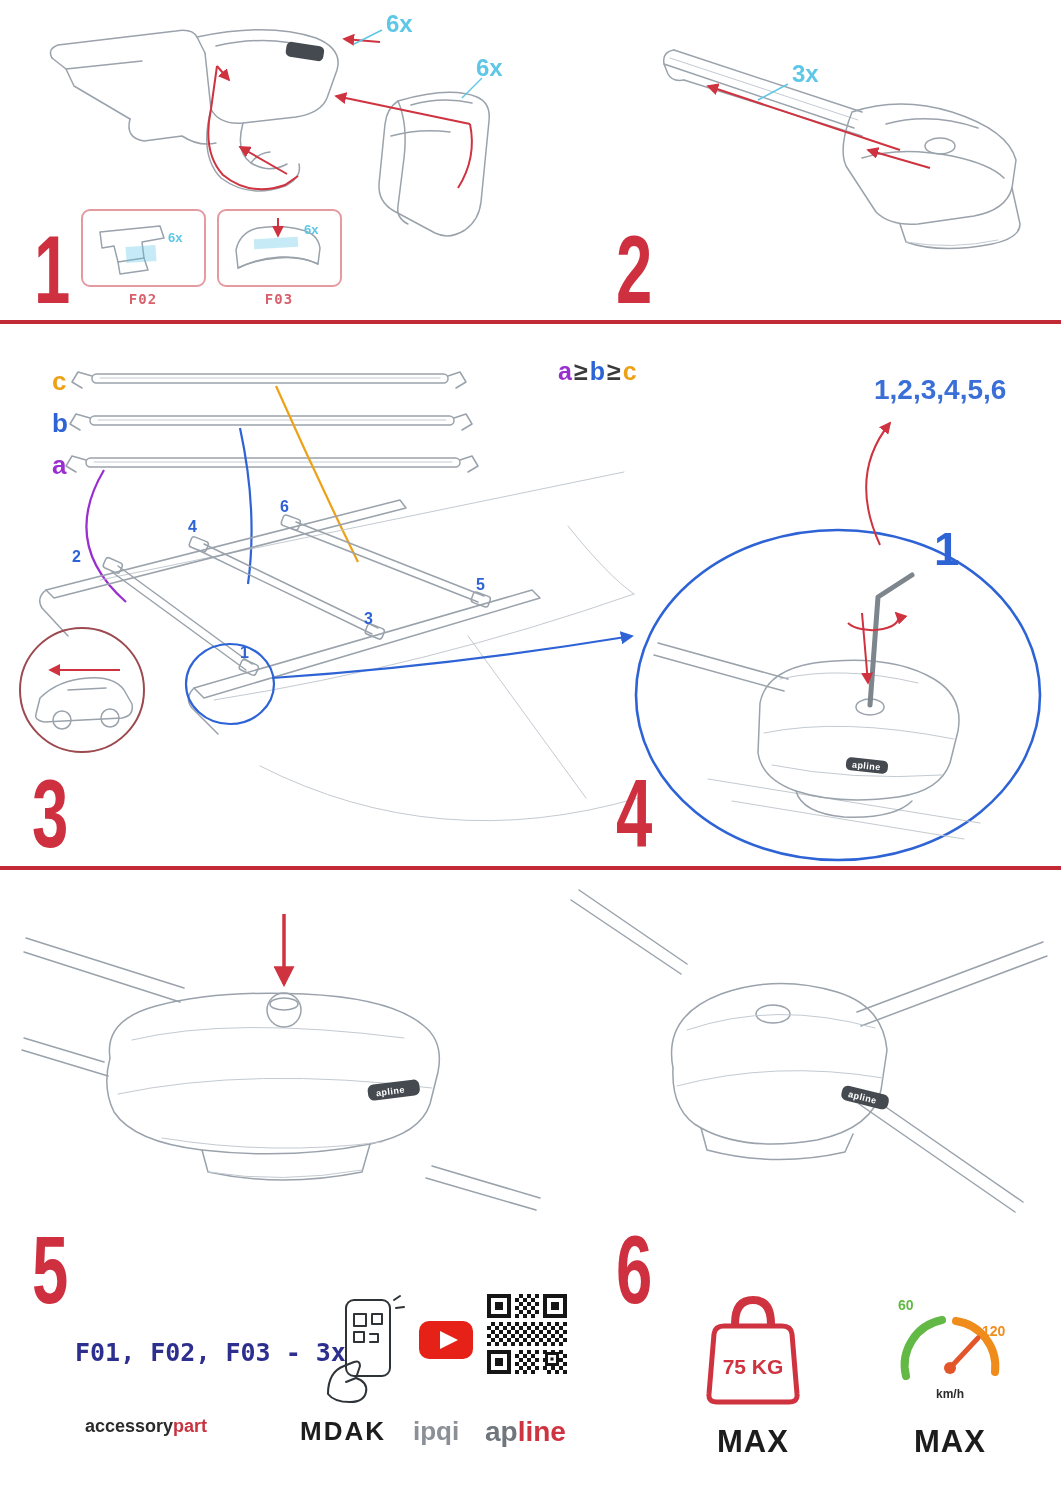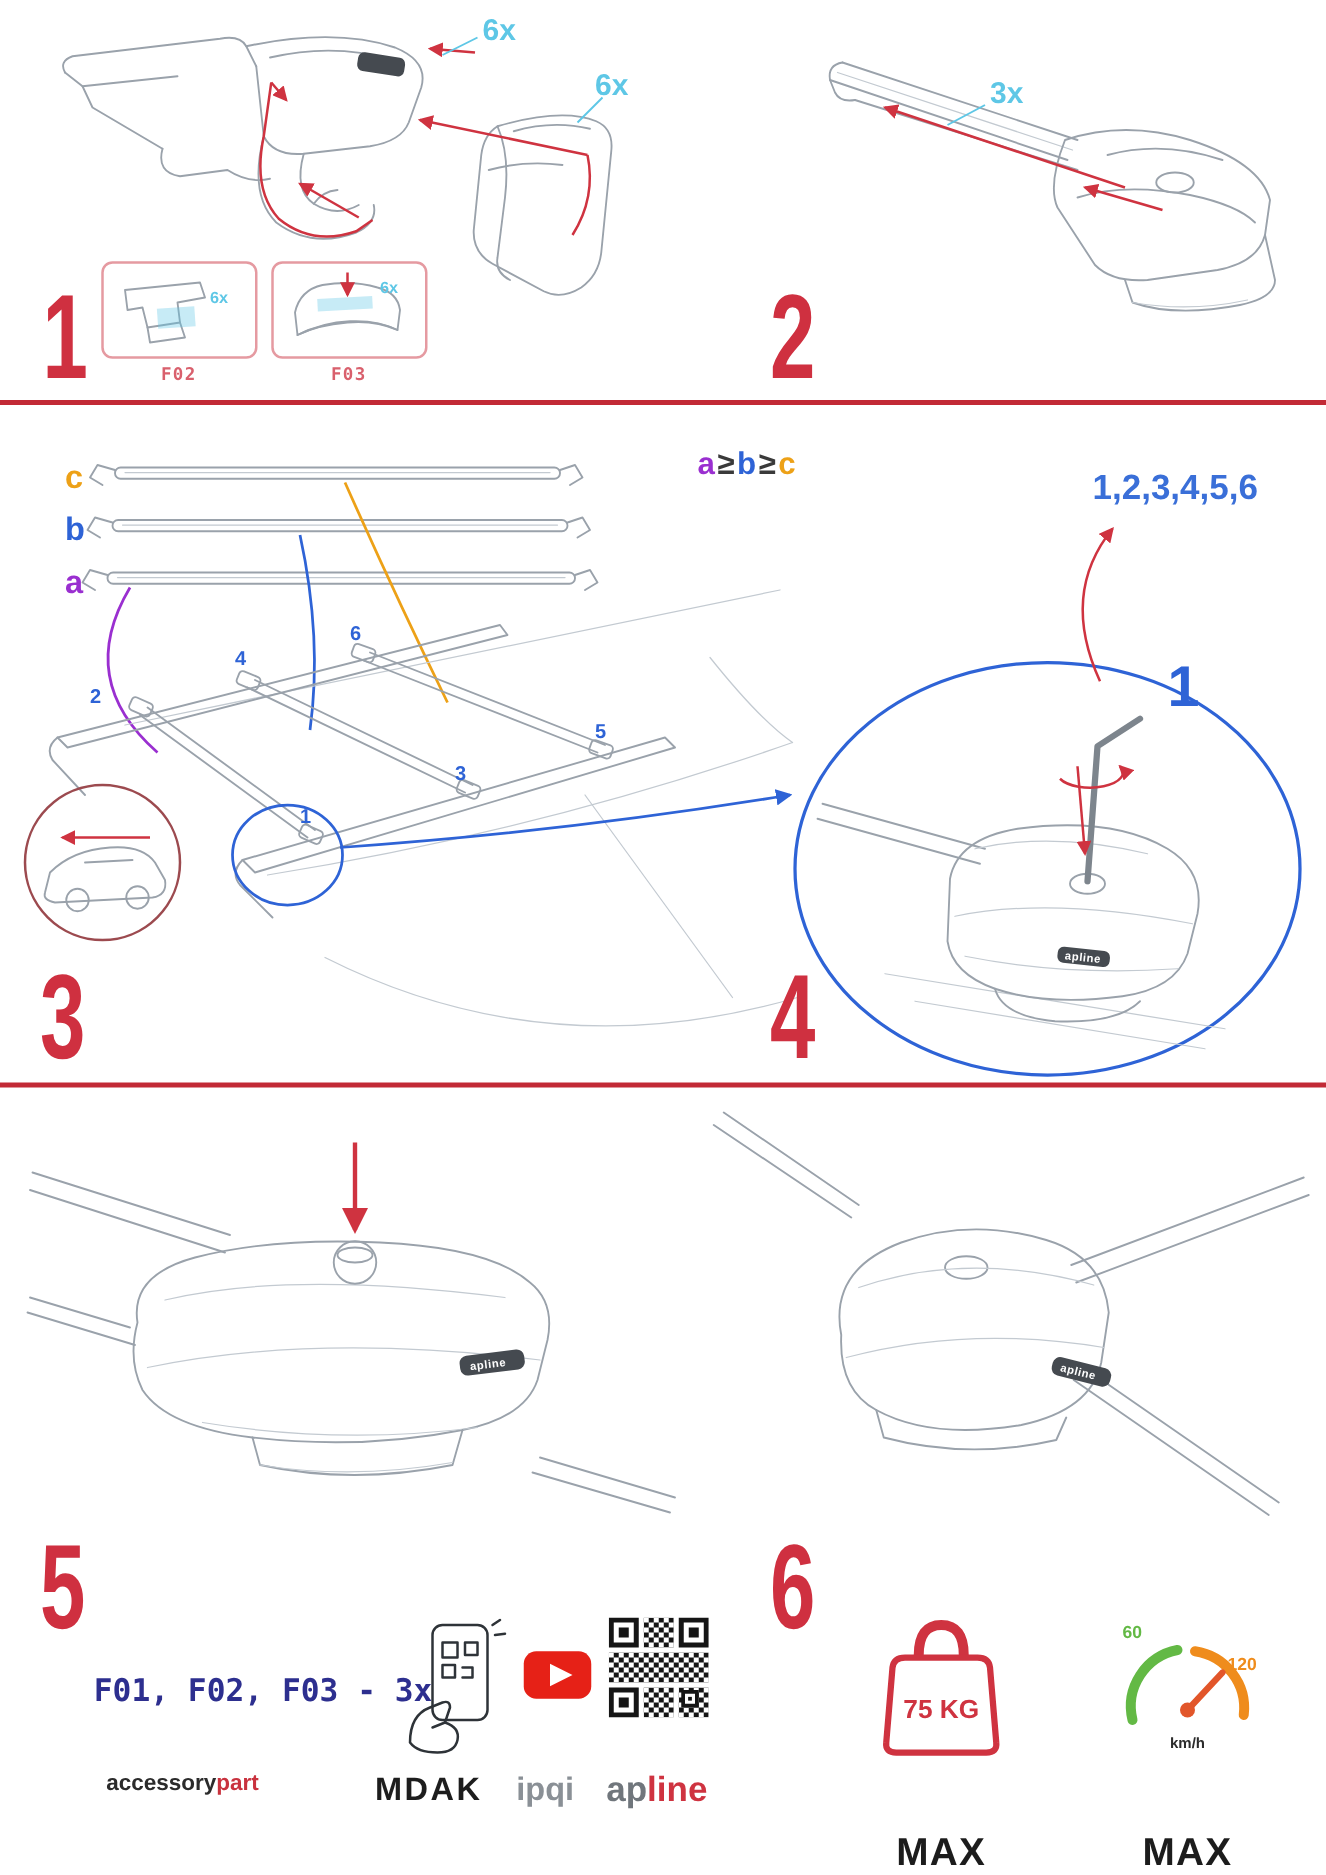--- a/index.html
+++ b/index.html
@@ -55,21 +55,21 @@
   .f-a { color:#9a2fd0; } .f-b { color:#2e63d6; } .f-c { color:#eda117; } .f-ge { color:#3a3a3a; }
   .kit-line { position:absolute; left:75px; top:1338px; font-family:"DejaVu Sans Mono", monospace;
               font-size:25px; font-weight:700; color:#2d2f8f; letter-spacing:0; }
   .brand-row { position:absolute; top:1416px; left:0; width:1061px; height:40px; }
   .brand-accessory { position:absolute; left:85px; font-size:18px; font-weight:600; color:#2b2b2b; }
   .brand-accessory .red { color:#c9323e; }
   .brand-mdak { position:absolute; left:300px; font-size:26px; font-weight:700; color:#1d1d1d; letter-spacing:2px; }
   .brand-ipqi { position:absolute; left:413px; font-size:26px; font-weight:700; color:#8a9096; }
   .brand-apline { position:absolute; left:485px; font-size:28px; font-weight:700; color:#70767c; }
   .brand-apline .red { color:#cf3340; }
-  .max-label { position:absolute; font-size:31px; font-weight:700; color:#1c1c1c; text-align:center; letter-spacing:1px;margin-top:40px; }
+  .max-label { position:absolute; font-size:31px; font-weight:700; color:#1c1c1c; text-align:center; letter-spacing:1px; }
 </style>
 </head>
 <body>
 
 <div id="sheet">
 
   <svg width="0" height="0" style="position:absolute" aria-hidden="true">
     <defs>
       <marker id="ar" viewBox="0 0 10 10" refX="8.5" refY="5" markerWidth="6" markerHeight="6" orient="auto">
         <path d="M0,0 L10,5 L0,10 Z" fill="#cf3340"></path>

